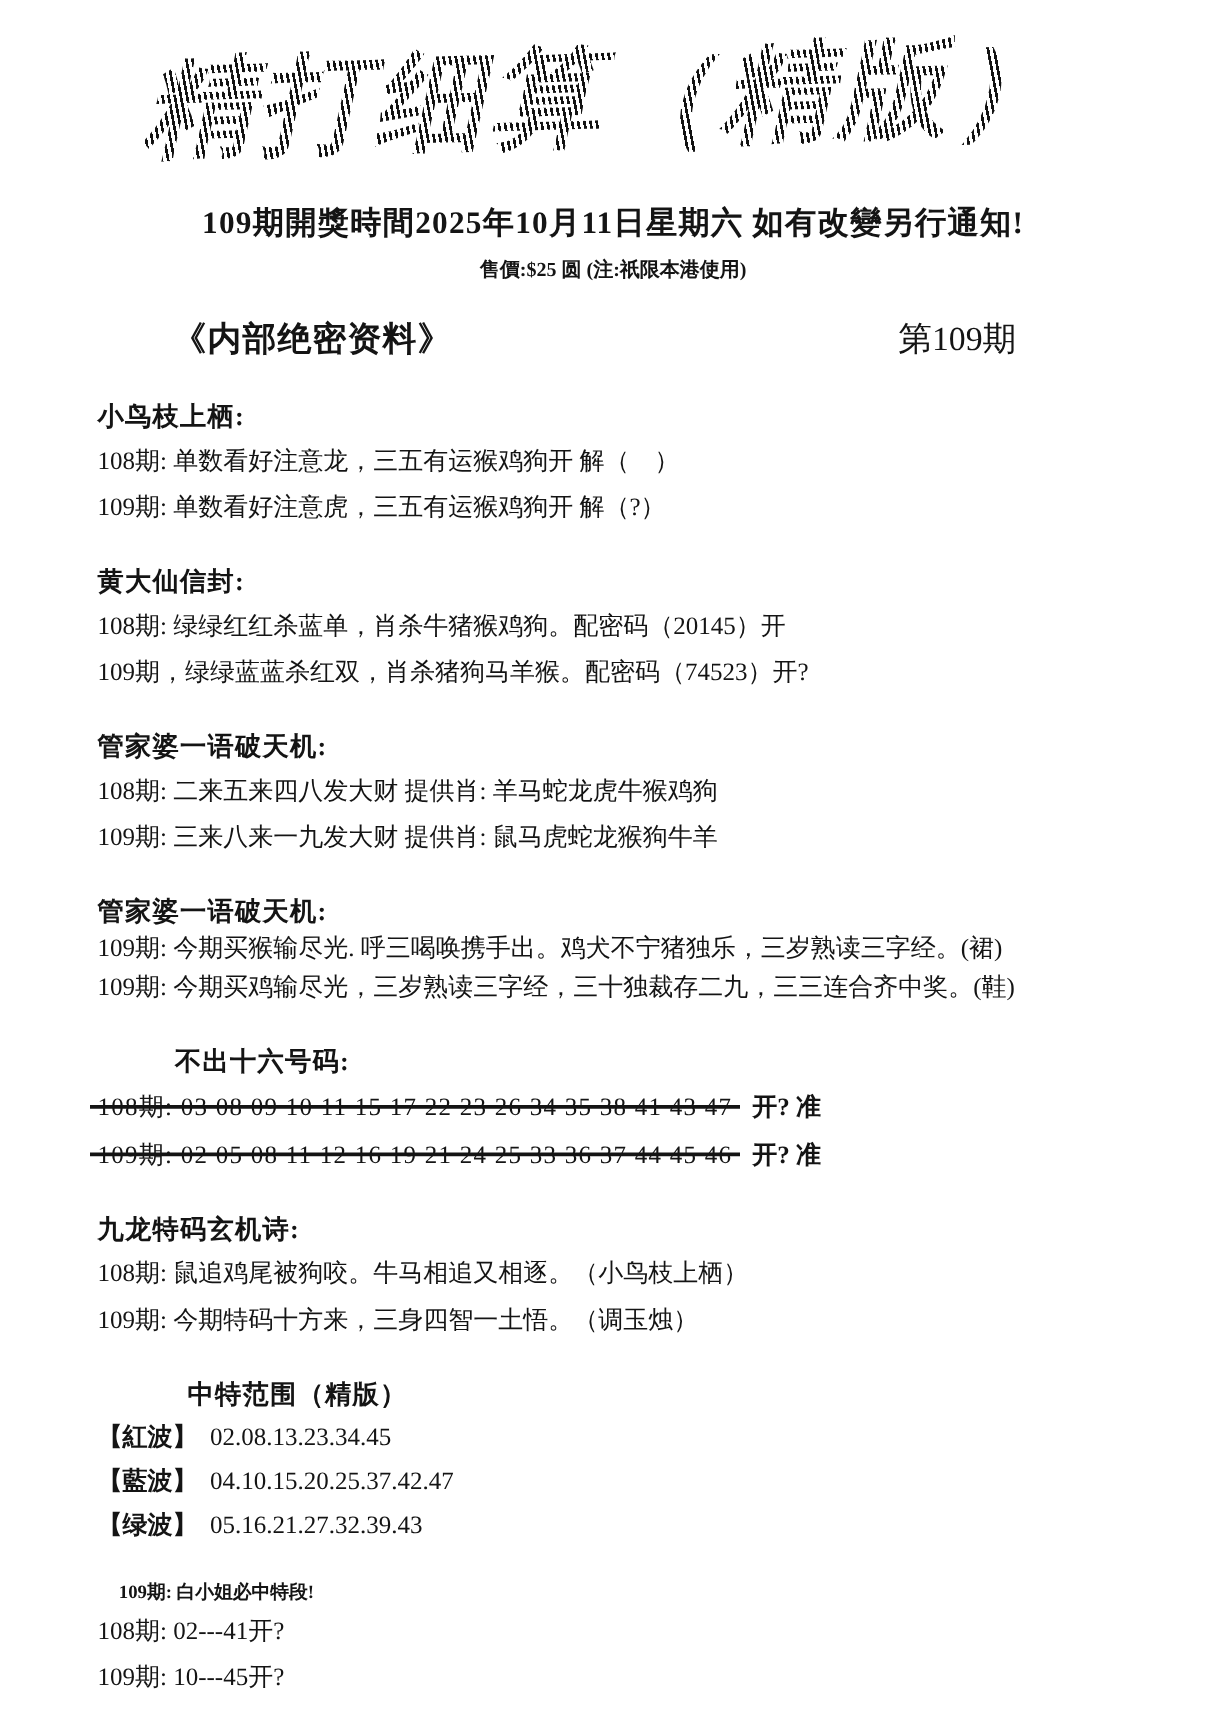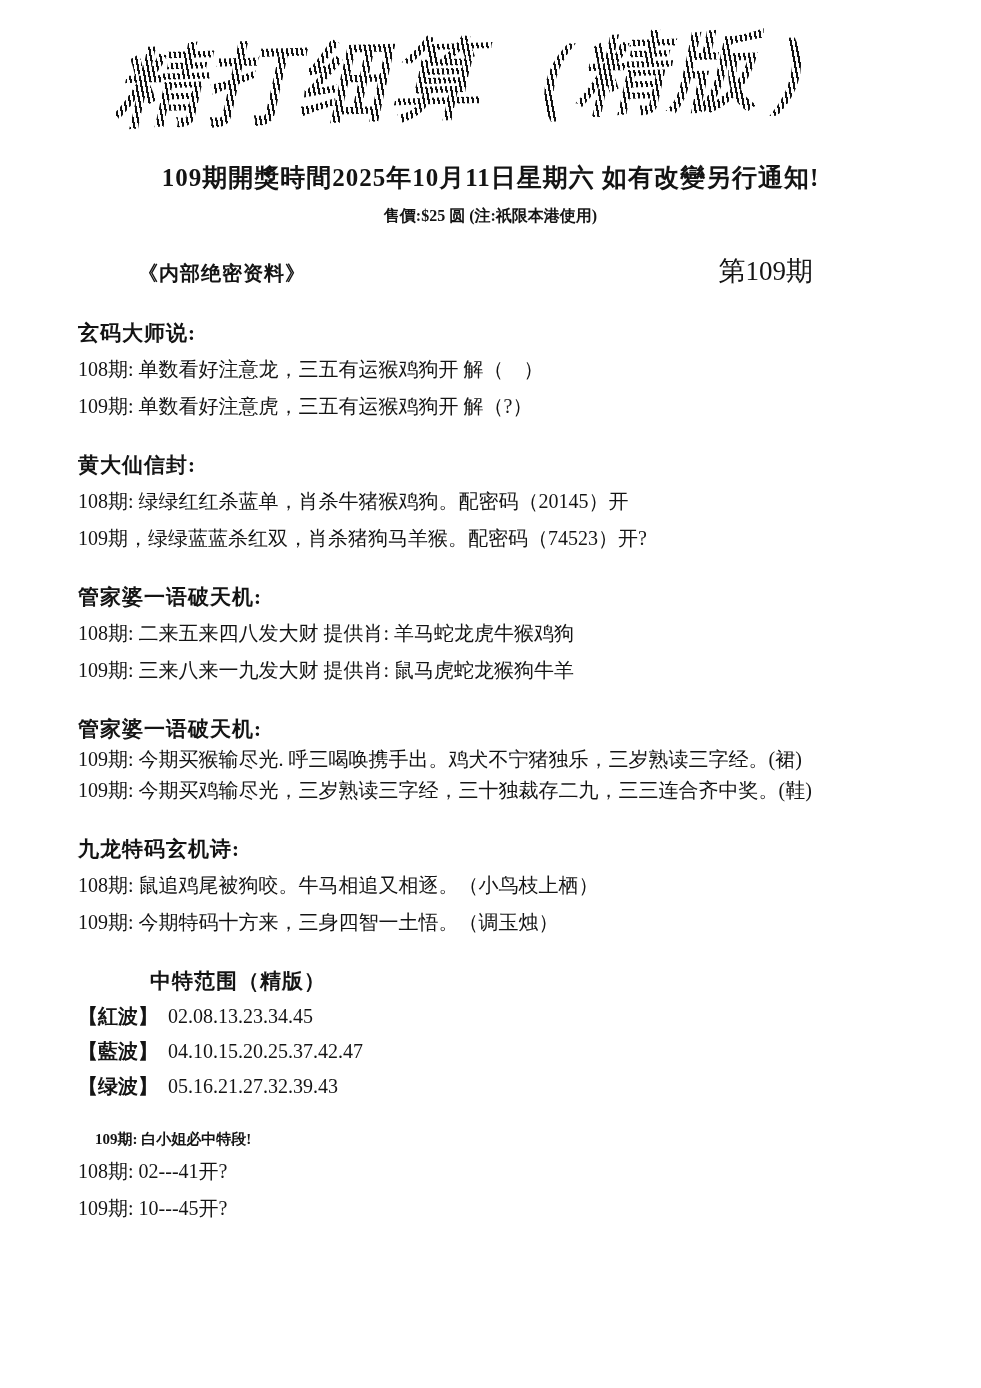--- a/index.html
+++ b/index.html
@@ -20,21 +20,21 @@
     filter:contrast(1.1);
     white-space:nowrap;
   }
   .draw-notice { font-size:25px; font-weight:bold; margin-top:24px; letter-spacing:1px; }
   .price-note  { font-size:16px; font-weight:bold; margin-top:12px; }
   
   .doc-header {
     display:flex; justify-content:space-between; align-items:baseline;
     padding:0 168px 0 138px; margin-top:26px;
   }
-  .doc-title { font-size:20px; font-weight:bold; letter-spacing:1px; }
+  .doc-title { font-size:27px; font-weight:bold; letter-spacing:1px; }
   .issue-label { font-size:27px;text-align:center; }
   
   .content { padding:0 40px 0 78px; }
   .section { margin-top:30px; }
   .section-heading { font-size:21px; font-weight:bold; letter-spacing:1px; }
   .section .line { font-size:20px; line-height:29px; margin-top:8px; white-space:nowrap; }
   .section.tight .line { margin-top:2px; }
   .indent-1 { padding-left:62px; }
   .indent-2 { padding-left:72px; }
   .indent-3 { padding-left:17px; }
@@ -64,21 +64,21 @@
   </div>
 
   <div class="doc-header">
     <span class="doc-title">《内部绝密资料》</span>
     <span class="issue-label">第109期</span>
   </div>
 
   <div class="content">
 
     <div class="section">
-      <div class="section-heading">玄码大师说:</div>
+      <div class="section-heading">小鸟枝上栖:</div>
       <div class="line">108期: 单数看好注意龙，三五有运猴鸡狗开 解（　）</div>
       <div class="line">109期: 单数看好注意虎，三五有运猴鸡狗开 解（?）</div>
     </div>
 
     <div class="section">
       <div class="section-heading">黄大仙信封:</div>
       <div class="line">108期: 绿绿红红杀蓝单，肖杀牛猪猴鸡狗。配密码（20145）开</div>
       <div class="line">109期，绿绿蓝蓝杀红双，肖杀猪狗马羊猴。配密码（74523）开?</div>
     </div>
 
@@ -87,20 +87,29 @@
       <div class="line">108期: 二来五来四八发大财 提供肖: 羊马蛇龙虎牛猴鸡狗</div>
       <div class="line">109期: 三来八来一九发大财 提供肖: 鼠马虎蛇龙猴狗牛羊</div>
     </div>
 
     <div class="section tight">
       <div class="section-heading">管家婆一语破天机:</div>
       <div class="line">109期: 今期买猴输尽光. 呼三喝唤携手出。鸡犬不宁猪独乐，三岁熟读三字经。(裙)</div>
       <div class="line">109期: 今期买鸡输尽光，三岁熟读三字经，三十独裁存二九，三三连合齐中奖。(鞋)</div>
     </div>
 
+    <div class="section">
+      <div class="section-heading indent-1">不出十六号码:</div>
+      <div class="struck-row">
+        <span class="struck">108期: 03 08 09 10 11 15 17 22 23 26 34 35 38 41 43 47</span><span class="struck-suffix">开? 准</span>
+      </div>
+      <div class="struck-row">
+        <span class="struck">109期: 02 05 08 11 12 16 19 21 24 25 33 36 37 44 45 46</span><span class="struck-suffix">开? 准</span>
+      </div>
+    </div>
 
     <div class="section">
       <div class="section-heading">九龙特码玄机诗:</div>
       <div class="line">108期: 鼠追鸡尾被狗咬。牛马相追又相逐。（小鸟枝上栖）</div>
       <div class="line">109期: 今期特码十方来，三身四智一土悟。（调玉烛）</div>
     </div>
 
     <div class="section">
       <div class="section-heading indent-2">中特范围（精版）</div>
       <div class="wave-row">

